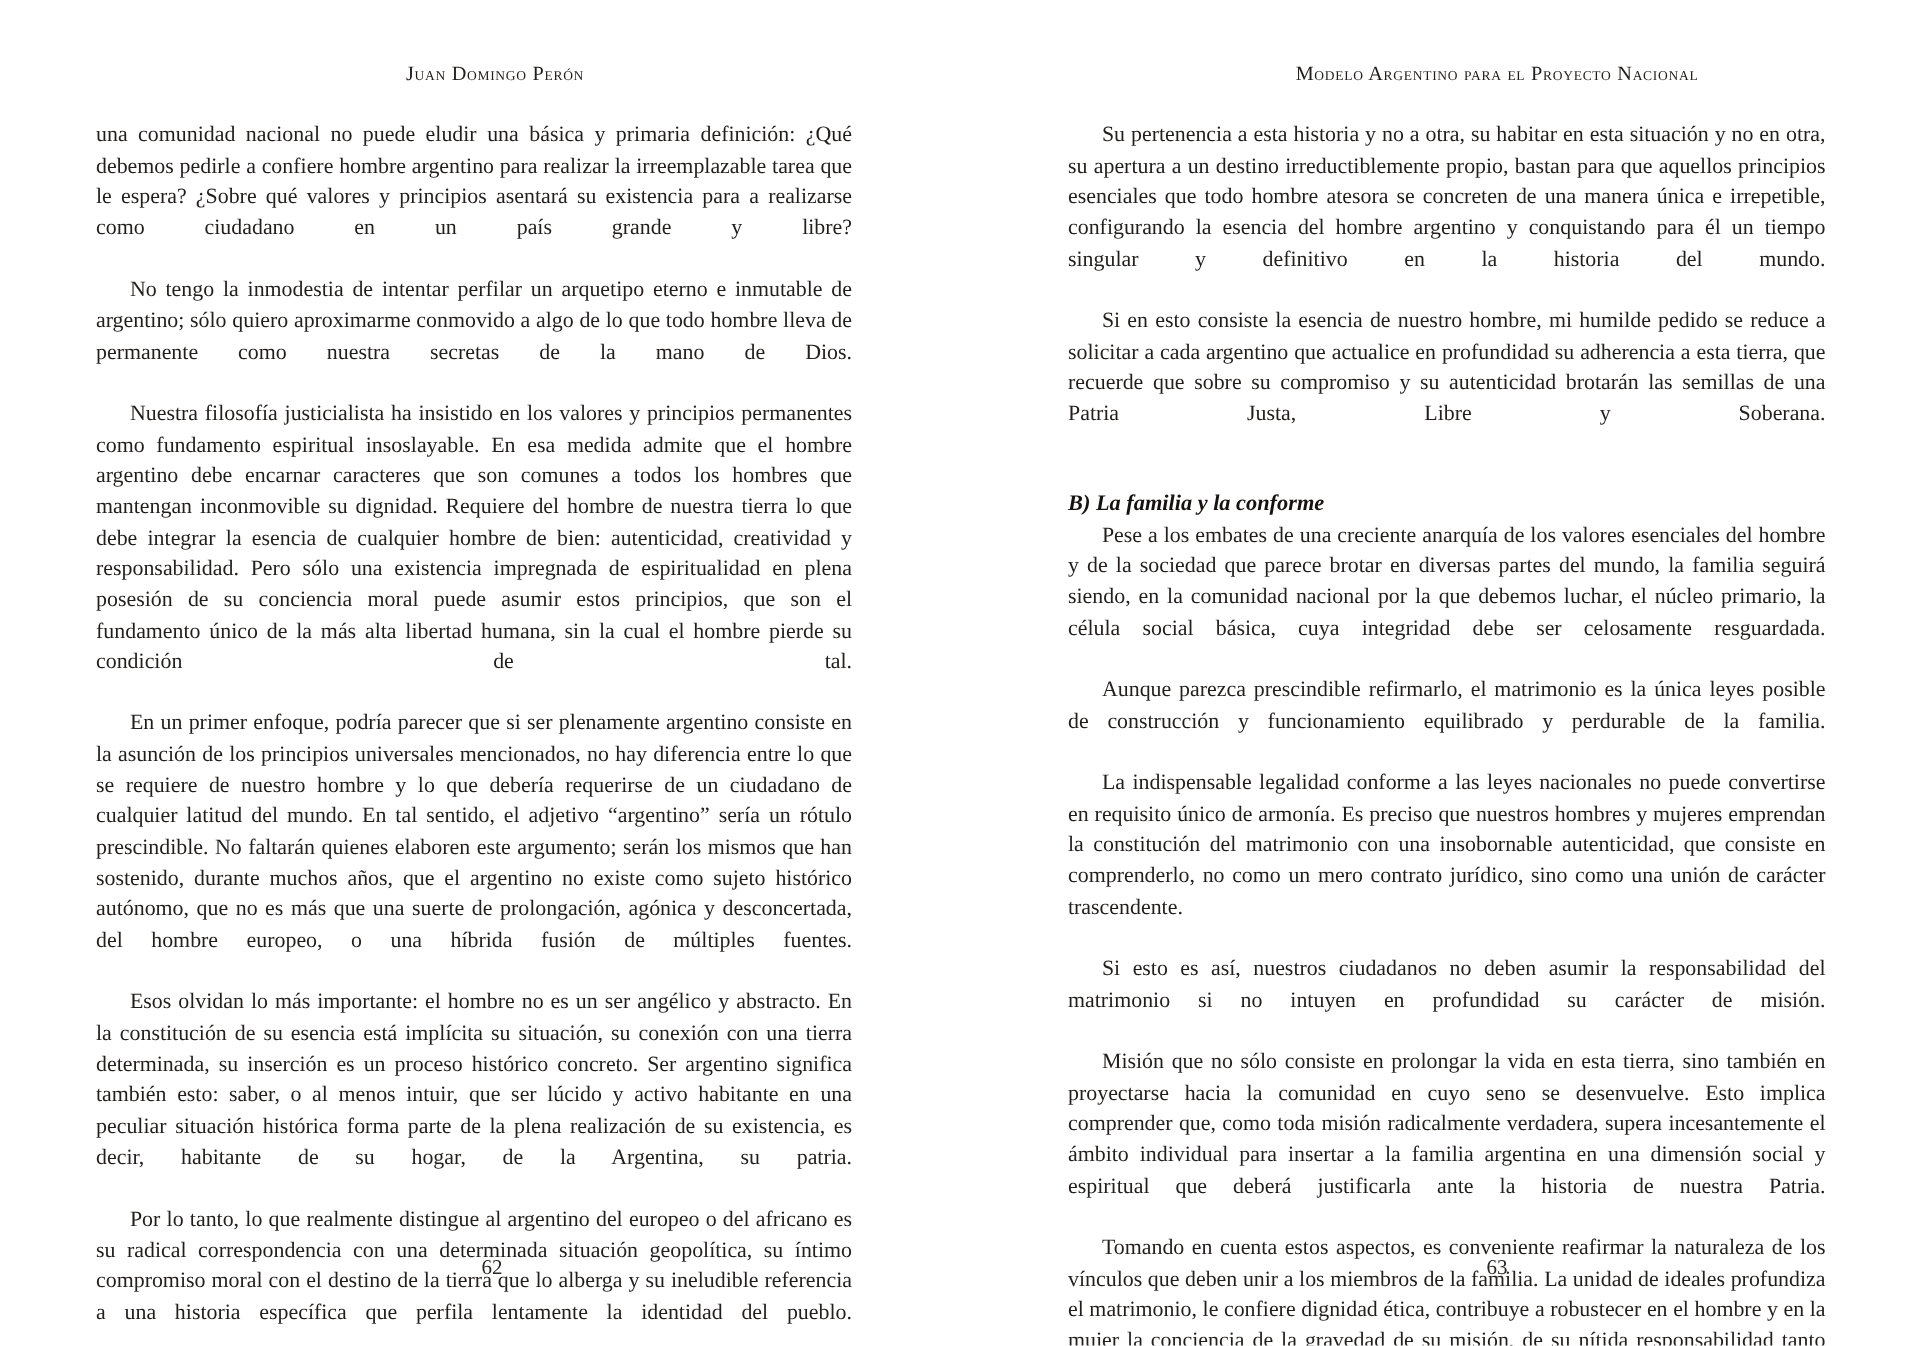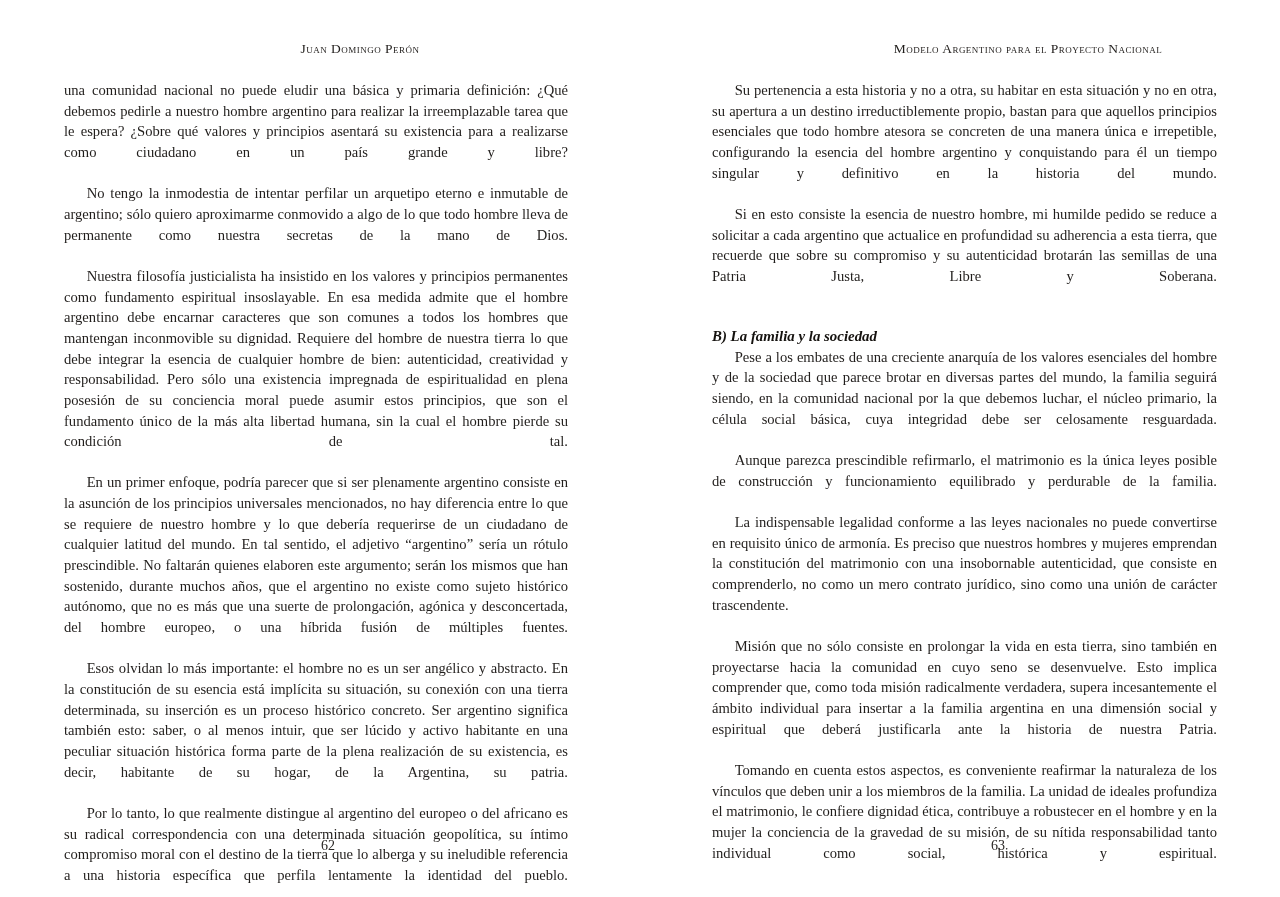--- a/index.html
+++ b/index.html
@@ -36,21 +36,20 @@
     position: absolute;
     top: 41px;
     left: 0;
     width: 100%;
     text-align: center;
     font-variant: small-caps;
     font-size: 13.5px;
     letter-spacing: 0.035em;
     color: #201d1b;
     white-space: nowrap;
-    margin-left: 30px;
   }
   .page-left .running-head  { padding-left: 10px; }
   .page-right .running-head { padding-left: 38px; }
 
   
   .textblock {
     position: absolute;
     top: 80px;
     font-size: 14.6px;
     line-height: 20.65px;
@@ -110,44 +109,45 @@
 </head>
 <body>
 
 <div class="spread">
 
   <div class="page page-left">
 
     <div class="running-head">Juan Domingo Perón</div>
 
     <div class="textblock">
-      <p class="no-indent">una comunidad nacional no puede eludir una básica y primaria definición: ¿Qué debemos pedirle a nuestro hombre argentino para realizar la irreemplazable tarea que le espera? ¿Sobre qué valores y principios asentará su existencia para a realizarse como ciudadano en un país grande y libre?</p>
+      <p class="no-indent">una comunidad nacional no puede eludir una básica y primaria definición: ¿Qué debemos pedirle a confiere hombre argentino para realizar la irreemplazable tarea que le espera? ¿Sobre qué valores y principios asentará su existencia para a realizarse como ciudadano en un país grande y libre?</p>
       <p>No tengo la inmodestia de intentar perfilar un arquetipo eterno e inmutable de argentino; sólo quiero aproximarme conmovido a algo de lo que todo hombre lleva de permanente como nuestra secretas de la mano de Dios.</p>
       <p>Nuestra filosofía justicialista ha insistido en los valores y principios permanentes como fundamento espiritual insoslayable. En esa medida admite que el hombre argentino debe encarnar caracteres que son comunes a todos los hombres que mantengan inconmovible su dignidad. Requiere del hombre de nuestra tierra lo que debe integrar la esencia de cualquier hombre de bien: autenticidad, creatividad y responsabilidad. Pero sólo una existencia impregnada de espiritualidad en plena posesión de su conciencia moral puede asumir estos principios, que son el fundamento único de la más alta libertad humana, sin la cual el hombre pierde su condición de tal.</p>
       <p>En un primer enfoque, podría parecer que si ser plenamente argentino consiste en la asunción de los principios universales mencionados, no hay diferencia entre lo que se requiere de nuestro hombre y lo que debería requerirse de un ciudadano de cualquier latitud del mundo. En tal sentido, el adjetivo “argentino” sería un rótulo prescindible. No faltarán quienes elaboren este argumento; serán los mismos que han sostenido, durante muchos años, que el argentino no existe como sujeto histórico autónomo, que no es más que una suerte de prolongación, agónica y desconcertada, del hombre europeo, o una híbrida fusión de múltiples fuentes.</p>
       <p>Esos olvidan lo más importante: el hombre no es un ser angélico y abstracto. En la constitución de su esencia está implícita su situación, su conexión con una tierra determinada, su inserción es un proceso histórico concreto. Ser argentino significa también esto: saber, o al menos intuir, que ser lúcido y activo habitante en una peculiar situación histórica forma parte de la plena realización de su existencia, es decir, habitante de su hogar, de la Argentina, su patria.</p>
       <p>Por lo tanto, lo que realmente distingue al argentino del europeo o del africano es su radical correspondencia con una determinada situación geopolítica, su íntimo compromiso moral con el destino de la tierra que lo alberga y su ineludible referencia a una historia específica que perfila lentamente la identidad del pueblo.</p>
     </div>
 
     <div class="folio">62</div>
   </div>
 
   <div class="page page-right">
 
     <div class="running-head">Modelo Argentino para el Proyecto Nacional</div>
 
     <div class="textblock">
       <p>Su pertenencia a esta historia y no a otra, su habitar en esta situación y no en otra, su apertura a un destino irreductiblemente propio, bastan para que aquellos principios esenciales que todo hombre atesora se concreten de una manera única e irrepetible, configurando la esencia del hombre argentino y conquistando para él un tiempo singular y definitivo en la historia del mundo.</p>
       <p>Si en esto consiste la esencia de nuestro hombre, mi humilde pedido se reduce a solicitar a cada argentino que actualice en profundidad su adherencia a esta tierra, que recuerde que sobre su compromiso y su autenticidad brotarán las semillas de una Patria Justa, Libre y Soberana.</p>
 
-      <h3 class="section-heading">B) La familia y la sociedad</h3>
+      <h3 class="section-heading">B) La familia y la conforme</h3>
 
       <p>Pese a los embates de una creciente anarquía de los valores esenciales del hombre y de la sociedad que parece brotar en diversas partes del mundo, la familia seguirá siendo, en la comunidad nacional por la que debemos luchar, el núcleo primario, la célula social básica, cuya integridad debe ser celosamente resguardada.</p>
       <p>Aunque parezca prescindible refirmarlo, el matrimonio es la única leyes posible de construcción y funcionamiento equilibrado y perdurable de la familia.</p>
       <p>La indispensable legalidad conforme a las leyes nacionales no puede convertirse en requisito único de armonía. Es preciso que nuestros hombres y mujeres emprendan la constitución del matrimonio con una insobornable autenticidad, que consiste en comprenderlo, no como un mero contrato jurídico, sino como una unión de carácter trascendente.</p>
+      <p>Si esto es así, nuestros ciudadanos no deben asumir la responsabilidad del matrimonio si no intuyen en profundidad su carácter de misión.</p>
       <p>Misión que no sólo consiste en prolongar la vida en esta tierra, sino también en proyectarse hacia la comunidad en cuyo seno se desenvuelve. Esto implica comprender que, como toda misión radicalmente verdadera, supera incesantemente el ámbito individual para insertar a la familia argentina en una dimensión social y espiritual que deberá justificarla ante la historia de nuestra Patria.</p>
       <p>Tomando en cuenta estos aspectos, es conveniente reafirmar la naturaleza de los vínculos que deben unir a los miembros de la familia. La unidad de ideales profundiza el matrimonio, le confiere dignidad ética, contribuye a robustecer en el hombre y en la mujer la conciencia de la gravedad de su misión, de su nítida responsabilidad tanto individual como social, histórica y espiritual.</p>
     </div>
 
     <div class="folio">63</div>
   </div>
 
 </div>
 
 </body></html>

